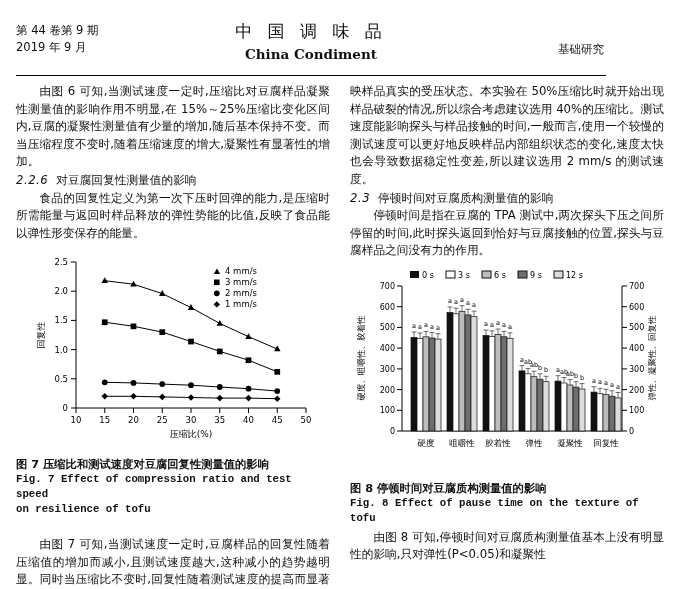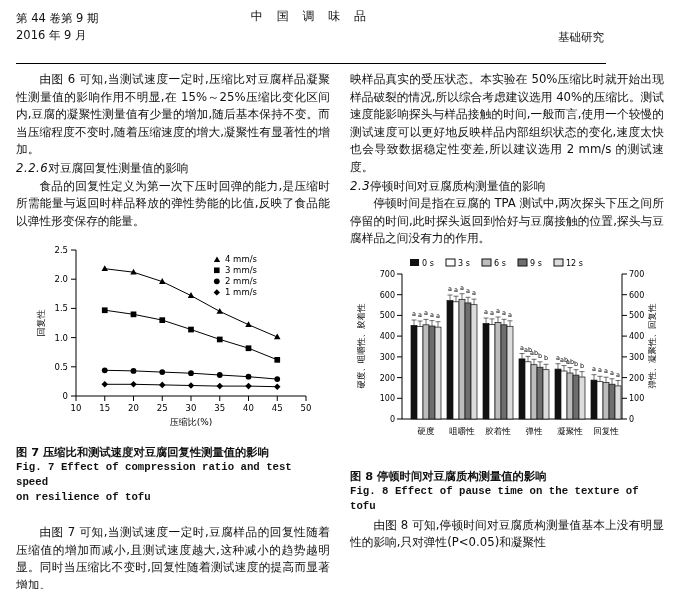--- a/index.html
+++ b/index.html
@@ -13,21 +13,21 @@
     font-family: "DejaVu Sans", "Liberation Sans", sans-serif;
     color: #111;
     position: relative;
     overflow: hidden;
   }
   .page {
     position: relative;
     width: 622px;
     height: 589px;
     box-sizing: border-box;
-    padding: 8px 16px 0 16px;
+    padding: 20px 16px 0 16px;
   }
   
   .masthead {
     position: relative;
     height: 52px;
   }
   .mast-left {
     position: absolute;
     left: 0;
     top: 2px;
@@ -39,21 +39,21 @@
     white-space: nowrap;
   }
   .mast-center {
     position: absolute;
     left: 0;
     right: 0;
     top: 0;
     text-align: center;
   }
   .mast-cn {
-    font-size: 12px;
+    font-size: 17px;
     letter-spacing: 5px;
     font-weight: 500;
     font-family: "DejaVu Sans", "Liberation Sans", sans-serif;
   }
   .mast-en {
     font-size: 13.5px;
     font-weight: bold;
     font-family: "DejaVu Serif", "Liberation Serif", serif;
     margin-top: 3px;
   }
@@ -86,20 +86,21 @@
     text-indent: 2em;
   }
   .sec-head {
     margin-top: 1px;
   }
   .sec-head .num {
     letter-spacing: 0.5px;
     font-style: italic;
   }
   .sec-head .ttl {
+    margin-left: 8px;
   }
   
   .figure {
     margin-top: 6px;
   }
   .figcap {
     text-align: left;
     margin-top: 7px;
     font-size: 11.3px;
     line-height: 15px;
@@ -124,24 +125,25 @@
   }
 </style>
 </head>
 <body>
 
 <div class="page">
 
   <div class="masthead">
     <div class="mast-left">
       <div>第 44 卷第 9 期</div>
-      <div>2016 年 9 月</div>
+      <div>2019 年 9 月</div>
     </div>
     <div class="mast-center">
       <div class="mast-cn">中 国 调 味 品</div>
+      <div class="mast-en">China Condiment</div>
     </div>
     <div class="mast-right">基础研究</div>
   </div>
   <div class="rule"></div>
 
   <div class="cols">
 
     <div class="col">
 
       <p class="indent">由图 6 可知,当测试速度一定时,压缩比对豆腐样品凝聚性测量值的影响作用不明显,在 15%～25%压缩比变化区间内,豆腐的凝聚性测量值有少量的增加,随后基本保持不变。而当压缩程度不变时,随着压缩速度的增大,凝聚性有显著性的增加。</p>

